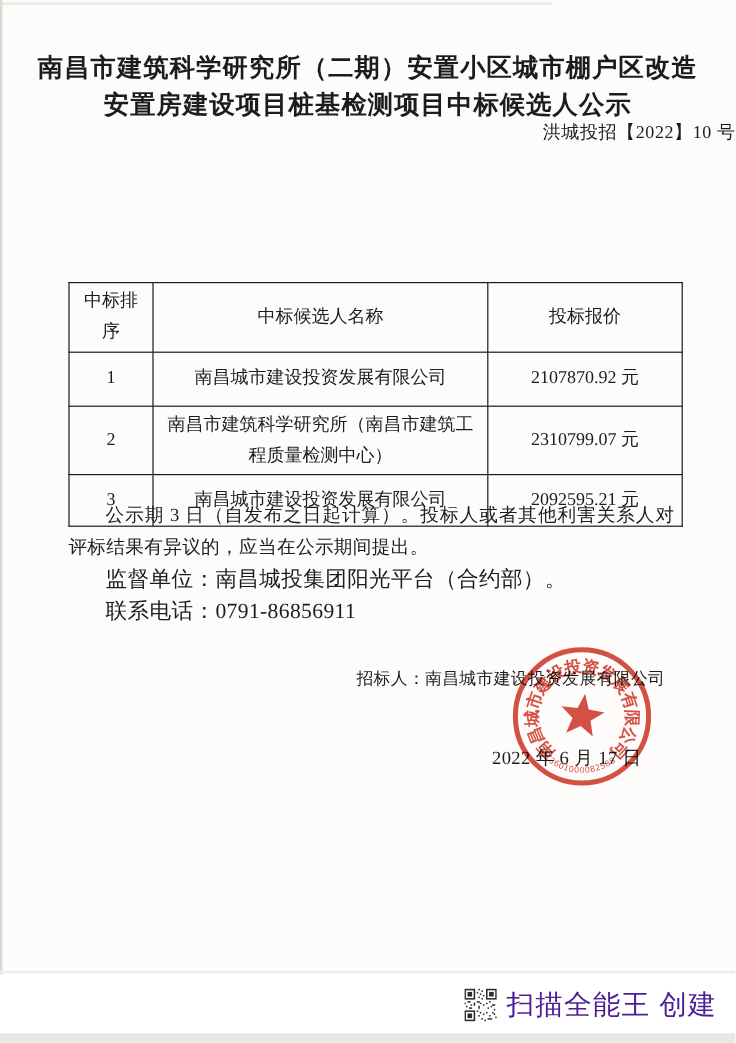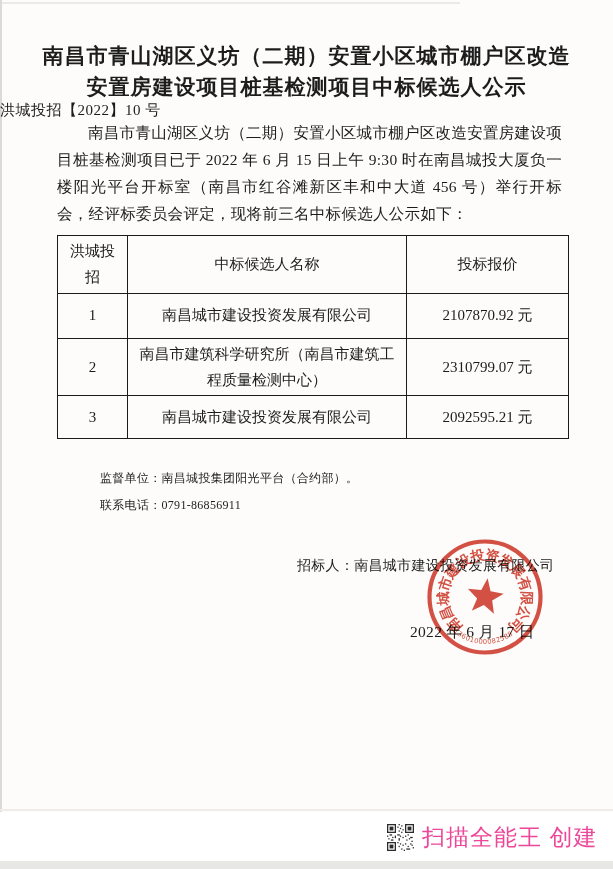--- a/index.html
+++ b/index.html
@@ -11,40 +11,40 @@
   }
   .page{position:absolute;left:0;top:0;width:613px;height:812px;background:#fdfcfa;}
   .artifact-top{position:absolute;left:0;top:2px;width:460px;height:2px;background:#e3e1dc;opacity:.7;}
   .artifact-left{position:absolute;left:0;top:0;width:2px;height:812px;background:#dcdad6;}
   .page-bottom-edge{position:absolute;left:0;top:809px;width:613px;height:2px;background:#efede9;}
 
   .title-line{position:absolute;left:0;width:613px;text-align:center;
     font-size:21px;font-weight:bold;letter-spacing:1px;white-space:nowrap;}
   #title1{top:42px;}
   #title2{top:73px;}
-  .doc-number{position:absolute;left:0;top:101px;width:613px;text-align:left;
+  .doc-number{position:absolute;left:0;top:101px;width:613px;text-align:right;
     font-size:15px;letter-spacing:.5px;}
 
   .body-para{position:absolute;left:57px;width:505px;
     font-size:15.5px;line-height:27px;text-align:justify;text-indent:2em;letter-spacing:.3px;}
   #intro{top:119px;}
   #notice{top:416px;}
 
   table.bids{position:absolute;left:57px;top:235px;width:511px;
     border-collapse:collapse;table-layout:fixed;font-size:15px;}
   table.bids th,table.bids td{
     border:1.6px solid #1b1b1b;text-align:center;vertical-align:middle;
     padding:2px 6px;font-weight:normal;line-height:1.75;}
   table.bids thead tr{height:31px;}
   table.bids tbody tr:nth-child(1){height:45px;}
   table.bids tbody tr:nth-child(2){height:57px;}
   table.bids tbody tr:nth-child(3){height:43px;}
 
-  .indent-line{position:absolute;left:69px;width:505px;padding-left:31px;
-    box-sizing:border-box;font-size:12px;letter-spacing:.3px;white-space:nowrap;}
+  .indent-line{position:absolute;left:57px;width:505px;padding-left:31px;
+    box-sizing:border-box;font-size:18px;letter-spacing:.3px;white-space:nowrap;}
   #supervisor{top:470px;}
   #phone{top:497px;}
 
   .bidder-line{position:absolute;left:297px;top:557px;font-size:14px;white-space:nowrap;letter-spacing:.3px;}
   .date-line{position:absolute;left:410px;top:622px;font-size:15.5px;white-space:nowrap;letter-spacing:.3px;}
 
   .seal{position:absolute;left:423px;top:535px;width:124px;height:124px;
     mix-blend-mode:multiply;opacity:.88;}
   .seal svg{width:100%;height:100%;display:block;}
   #seal-company-arc text{font-size:14px;font-weight:bold;fill:currentColor;
@@ -58,36 +58,35 @@
     letter-spacing:1px;white-space:nowrap;}
   .bottom-bar{position:absolute;left:0;bottom:0;width:613px;height:8px;background:#e7e8e5;}
 </style>
 </head>
 <body>
 
 <div class="page">
   <div class="artifact-top"></div>
   <div class="artifact-left"></div>
 
-  <div id="title1" class="title-line">南昌市青山湖区义坊（二期）安置小区城市棚户区改造</div>
+  <div id="title1" class="title-line">南昌市建筑科学研究所（二期）安置小区城市棚户区改造</div>
   <div id="title2" class="title-line">安置房建设项目桩基检测项目中标候选人公示</div>
 
   <div class="doc-number">洪城投招【2022】10 号</div>
 
-  <div id="intro" class="body-para">南昌市青山湖区义坊（二期）安置小区城市棚户区改造安置房建设项目桩基检测项目已于 2022 年 6 月 15 日上午 9:30 时在南昌城投大厦负一楼阳光平台开标室（南昌市红谷滩新区丰和中大道 456 号）举行开标会，经评标委员会评定，现将前三名中标候选人公示如下：</div>
 
   <table class="bids">
     <colgroup>
         <col style="width:70px">
         <col style="width:279px">
         <col style="width:162px">
       </colgroup>
     <thead>
       <tr>
-        <th>洪城投招</th>
+        <th>中标排序</th>
         <th>中标候选人名称</th>
         <th>投标报价</th>
       </tr>
     </thead>
     <tbody>
       <tr>
         <td>1</td>
         <td>南昌城市建设投资发展有限公司</td>
         <td>2107870.92 元</td>
       </tr>
@@ -97,20 +96,21 @@
         <td>2310799.07 元</td>
       </tr>
       <tr>
         <td>3</td>
         <td>南昌城市建设投资发展有限公司</td>
         <td>2092595.21 元</td>
       </tr>
     </tbody>
   </table>
 
+  <div id="notice" class="body-para">公示期 3 日（自发布之日起计算）。投标人或者其他利害关系人对评标结果有异议的，应当在公示期间提出。</div>
 
   <div id="supervisor" class="indent-line">监督单位：南昌城投集团阳光平台（合约部）。</div>
   <div id="phone" class="indent-line">联系电话：0791-86856911</div>
 
   <div class="bidder-line">招标人：南昌城市建设投资发展有限公司</div>
   <div class="date-line">2022 年 6 月 17 日</div>
 
   <div class="seal">
     <svg id="seal-svg" viewBox="0 0 124 124" style="color: rgb(208, 58, 43);">
       <circle cx="62" cy="62" r="55.5" fill="none" stroke="currentColor" stroke-width="4.2"></circle>
@@ -202,16 +202,16 @@
       <rect x="1" y="1" width="5" height="5"></rect>
       <rect x="15" y="1" width="5" height="5"></rect>
       <rect x="1" y="15" width="5" height="5"></rect>
     </g>
     <g fill="#2b2b2b">
       <rect x="2" y="2" width="3" height="3"></rect>
       <rect x="16" y="2" width="3" height="3"></rect>
       <rect x="2" y="16" width="3" height="3"></rect>
     </g>
   </svg>
-  <span class="wm-text" style="color: #ec4899;">扫描全能王 创建</span>
+  <span class="wm-text" style="color: #4c1d95;">扫描全能王 创建</span>
 </div>
 
 <div class="bottom-bar"></div>
 
 </body></html>

